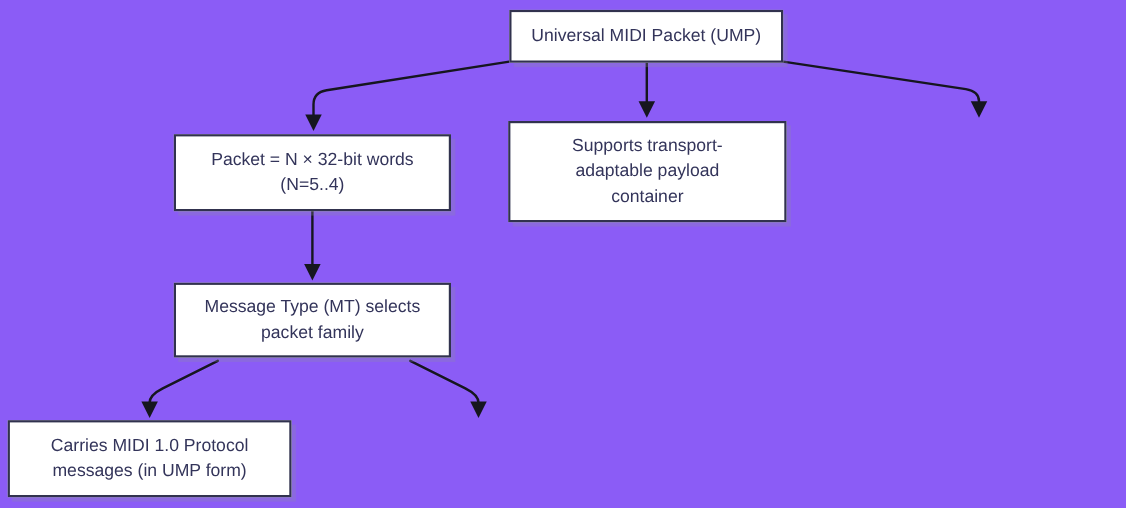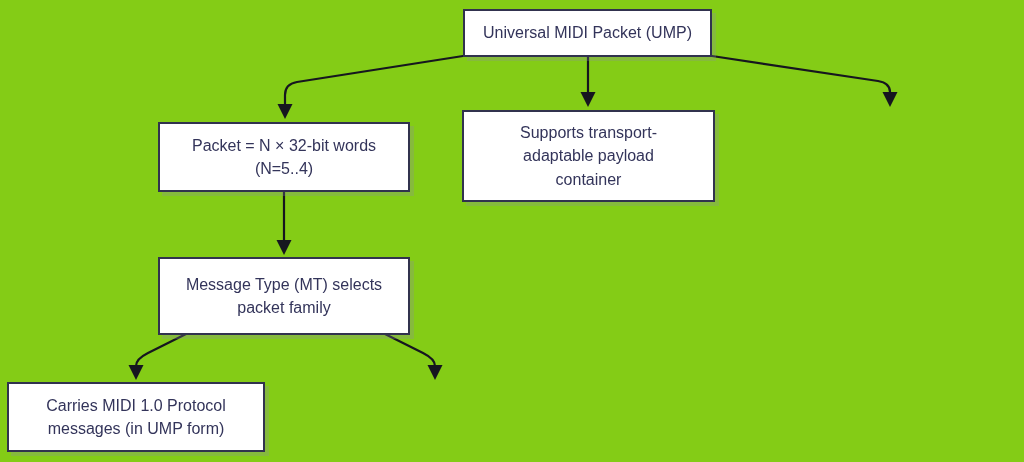--- a/index.html
+++ b/index.html
@@ -4,21 +4,21 @@
 <style>
   html, body {
     margin: 0;
     padding: 0;
     background: #ffffff;
   }
   .canvas {
     position: relative;
     width: 1024px;
     height: 462px;
-    background: #84cc16;
+    background: #8b5cf6;
     font-family: "Liberation Sans", sans-serif;
     overflow: hidden;
   }
   .edges-layer {
     position: absolute;
     left: 0;
     top: 0;
     width: 1024px;
     height: 462px;
     pointer-events: none;
@@ -37,21 +37,21 @@
     font-size: 16px;
     line-height: 1.45;
     white-space: pre-line;
     padding: 4px 10px;
     z-index: 2;
   }
   .node-ump            { left: 463px; top: 9px;   width: 249px; height: 48px; }
   .node-packet-words   { left: 158px; top: 122px; width: 252px; height: 70px; }
   .node-payload        { left: 462px; top: 110px; width: 253px; height: 92px; }
   .node-endpoint       { left: 765px; top: 110px; width: 253px; height: 92px; }
-  .node-message-type   { left: 158px; top: 257px; width: 252px; height: 78px; }
+  .node-message-type   { left: 158px; top: 257px; width: 252px; height: 68px; }
   .node-midi1          { left: 7px;   top: 382px; width: 258px; height: 70px; }
   .node-midi2          { left: 312px; top: 382px; width: 251px; height: 70px; }
 </style>
 </head>
 <body>
 
 <div class="canvas">
 
   <svg class="edges-layer" width="1024" height="462" viewBox="0 0 1024 462" xmlns="http://www.w3.org/2000/svg">
     <g stroke="#16161f" stroke-width="2.2" fill="none" stroke-linecap="round" stroke-linejoin="round">

